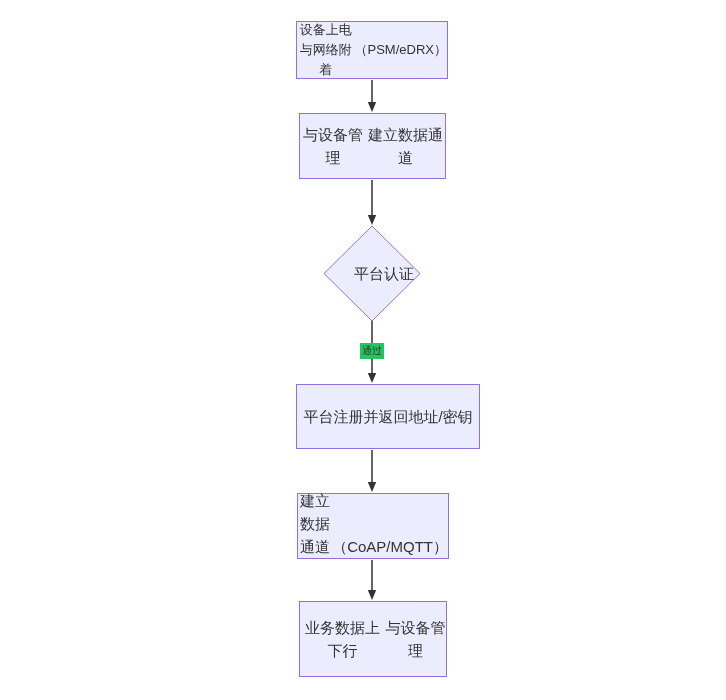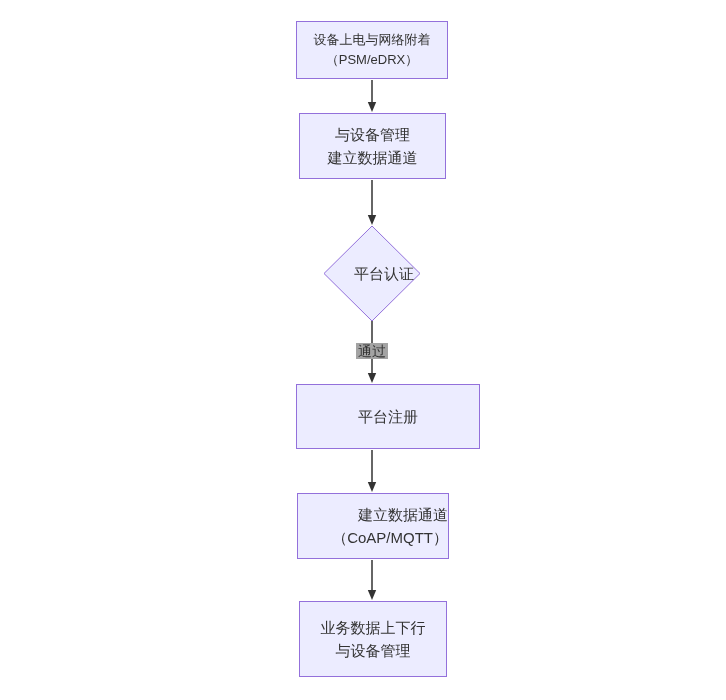--- a/index.html
+++ b/index.html
@@ -26,21 +26,21 @@
     width: 726px;
     height: 700px;
   }
   .node {
     position: absolute;
     box-sizing: border-box;
     background: #ECECFF;
     border: 1px solid #9370DB;
     color: #333333;
     display: flex;
-    flex-direction: column;
+    flex-direction: row;
     align-items: center;
     justify-content: center;
     text-align: center;
     font-size: 15px;
     line-height: 23px;
   }
   #node-start {
     left: 296px; top: 21px; width: 152px; height: 58px;
     font-size: 13px; line-height: 20px;
   }
@@ -54,23 +54,23 @@
     transform: translate(-50%, -50%);
     color: #333333;
     font-size: 15px;
     white-space: nowrap;
     margin-left: 12px;
   }
   .edge-label {
     position: absolute;
     left: 372px; top: 351px;
     transform: translate(-50%, -50%);
-    background: #a3a3a3;
+    background: #22c55e;
     color: #333333;
-    font-size: 14px;
+    font-size: 10px;
     line-height: 16px;
     padding: 0 2px;
     white-space: nowrap;
   }
 </style>
 </head>
 <body>
 
 <div class="stage">
 
@@ -101,20 +101,21 @@
     <div>与设备管理</div>
     <div>建立数据通道</div>
   </div>
 
   <div class="diamond-label">平台认证</div>
 
   <div class="edge-label">通过</div>
 
   <div class="node" id="node-register">
     <div>平台注册</div>
+    <div>并返回地址/密钥</div>
   </div>
 
   <div class="node" id="node-channel">
     <div>建立数据通道</div>
     <div>（CoAP/MQTT）</div>
   </div>
 
   <div class="node" id="node-business">
     <div>业务数据上下行</div>
     <div>与设备管理</div>

